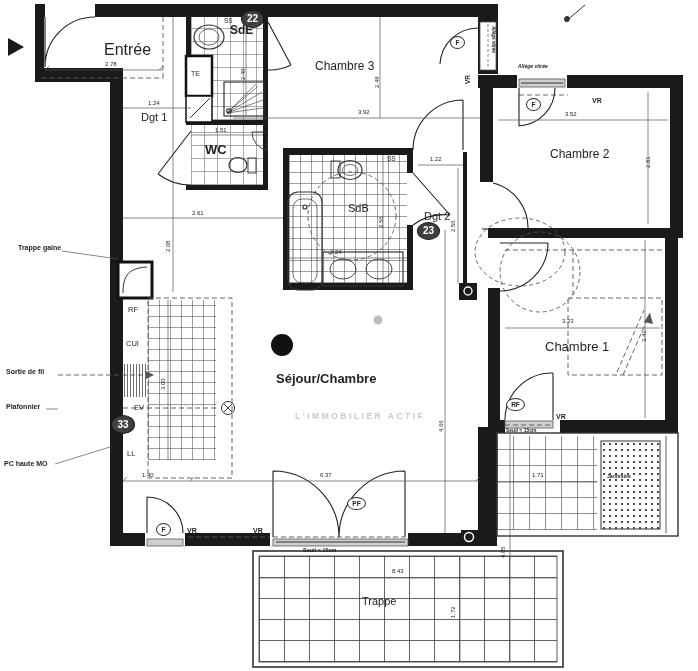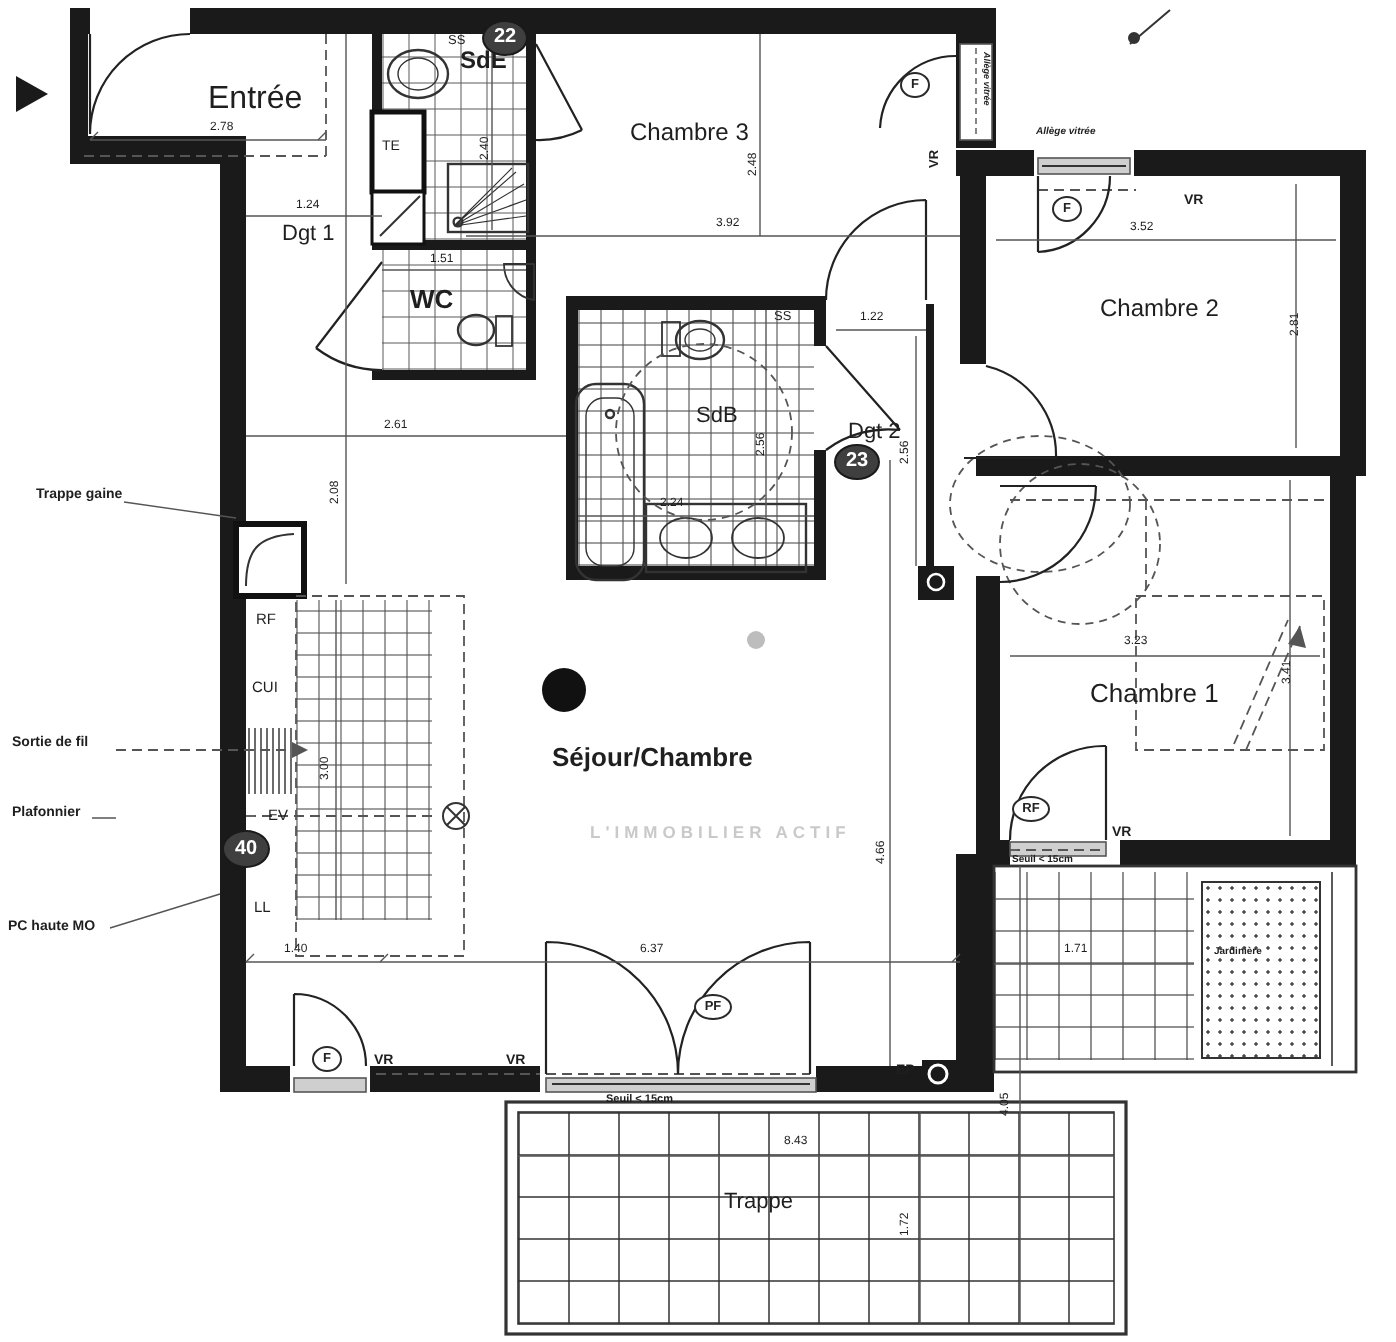--- a/index.html
+++ b/index.html
@@ -207,21 +207,21 @@
   <div class="lbl" style="left:126px;top:340px;font-size:7.5px;">CUI</div>
   <div class="lbl" style="left:134px;top:404px;font-size:7.5px;">EV</div>
   <div class="lbl" style="left:127px;top:436px;font-size:7.5px;margin-top:14px;">LL</div>
   <div class="lbl" style="left:191px;top:70px;font-size:7px;">TE</div>
   <div class="lbl" style="left:224px;top:18px;font-size:6.5px;">SS</div>
   <div class="lbl" style="left:387px;top:156px;font-size:6.5px;">SS</div>
   <div class="lbl b" style="left:448px;top:532px;font-size:7px;">EP</div>
 
   <div class="badge" style="left:241px;top:10px;width:21px;height:16px;line-height:16px;font-size:10px;">22</div>
   <div class="badge" style="left:417px;top:222px;width:21px;height:16px;line-height:16px;font-size:10px;">23</div>
-  <div class="badge" style="left:111px;top:415px;width:22px;height:17px;line-height:17px;font-size:10px;">40</div>
+  <div class="badge" style="left:111px;top:415px;width:22px;height:17px;line-height:17px;font-size:10px;">33</div>
 
   <div class="circ" style="left:450px;top:36px;width:13px;height:11px;line-height:11px;font-size:6.5px;">F</div>
   <div class="circ" style="left:526px;top:98px;width:13px;height:11px;line-height:11px;font-size:6.5px;">F</div>
   <div class="circ" style="left:156px;top:523px;width:13px;height:11px;line-height:11px;font-size:6.5px;">F</div>
   <div class="circ" style="left:347px;top:497px;width:17px;height:11px;line-height:11px;font-size:6.5px;">PF</div>
   <div class="circ" style="left:506px;top:398px;width:17px;height:11px;line-height:11px;font-size:6.5px;">RF</div>
   <div class="lbl b rot" style="left:465px;top:84px;font-size:6.5px;">VR</div>
   <div class="lbl b" style="left:592px;top:97px;font-size:7px;">VR</div>
   <div class="lbl b" style="left:556px;top:413px;font-size:7px;">VR</div>
   <div class="lbl b" style="left:187px;top:527px;font-size:7px;">VR</div>

